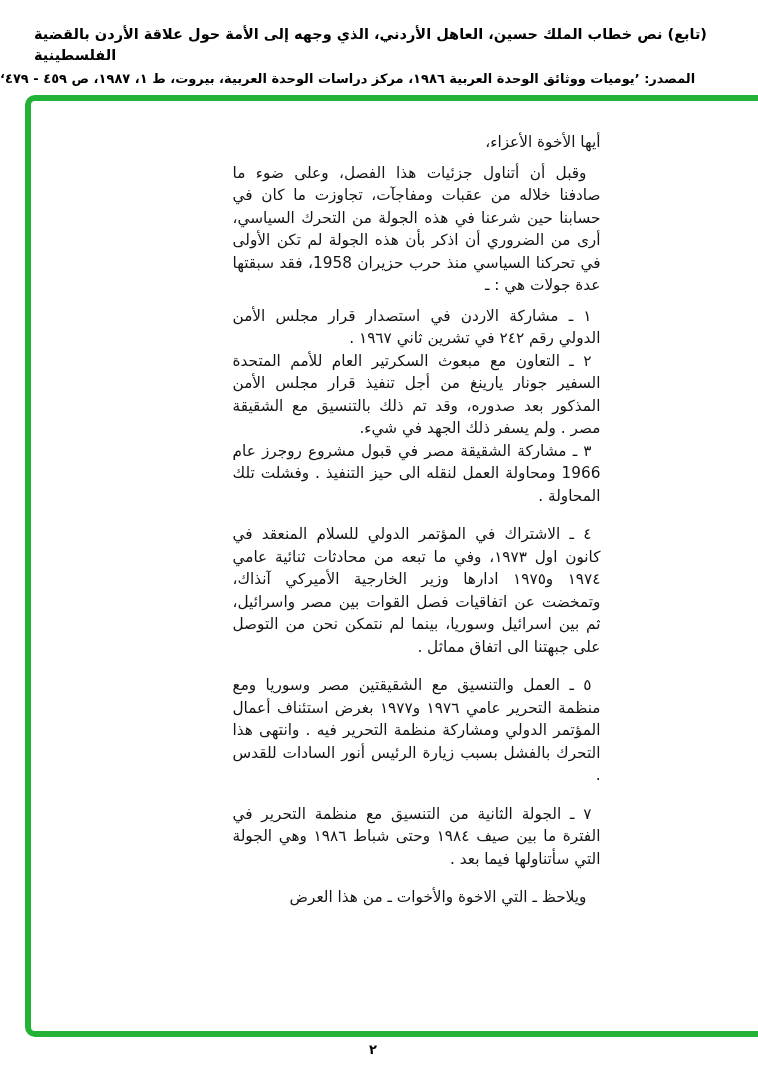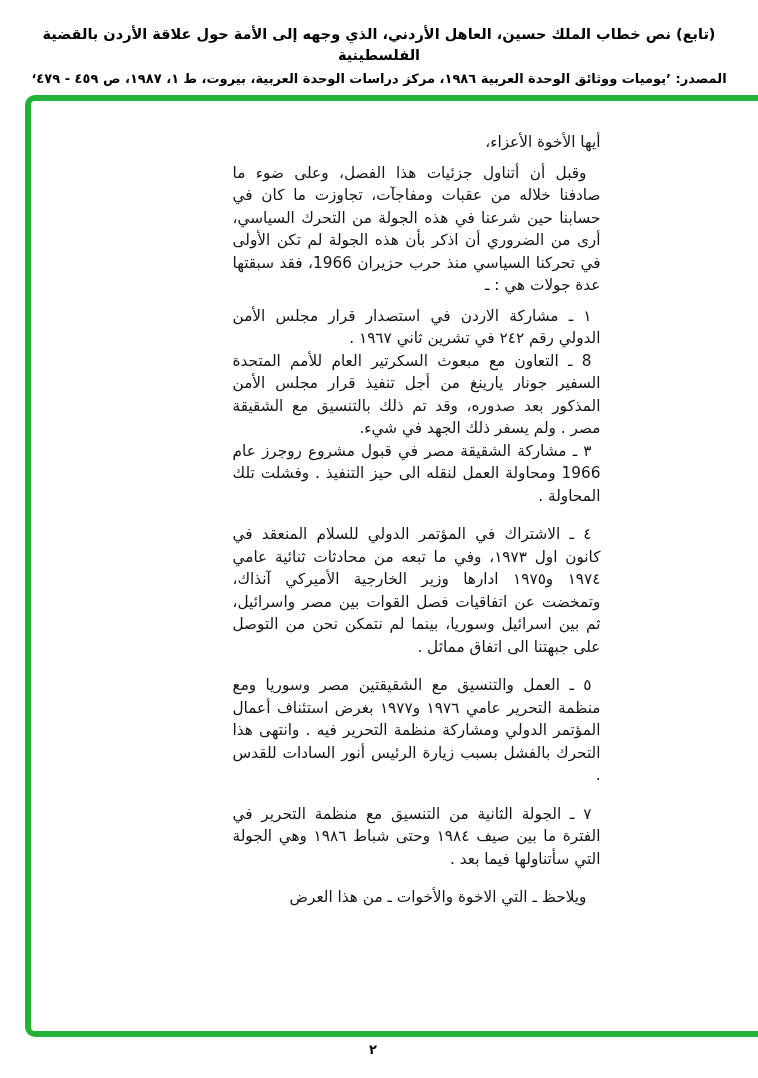--- a/index.html
+++ b/index.html
@@ -5,21 +5,21 @@
   html, body { margin:0; padding:0; }
   body {
     width:758px; height:1078px;
     background:#ffffff;
     font-family:"DejaVu Sans", sans-serif;
     overflow:hidden;
   }
   .page { position:relative; width:758px; height:1078px; background:#fff; }
 
   
-  .header { position:absolute; top:24px; left:0; right:0; text-align:center; direction:rtl; }
+  .header { position:absolute; top:24px; left:0; right:0; text-align:left; direction:rtl; }
   .header-title {
     font-weight:bold; font-size:14.5px; line-height:21px;
     width:690px; margin:0 auto; color:#000;
   }
   .header-source {
     font-weight:bold; font-size:13px; margin-top:5px; color:#000;
   }
 
   
   .frame {
@@ -61,23 +61,23 @@
 <div class="page">
 
   <div class="header">
     <div class="header-title">(تابع) نص خطاب الملك حسين، العاهل الأردني، الذي وجهه إلى الأمة حول علاقة الأردن بالقضية الفلسطينية</div>
     <div class="header-source">المصدر: ’يوميات ووثائق الوحدة العربية ١٩٨٦، مركز دراسات الوحدة العربية، بيروت، ط ١، ١٩٨٧، ص ٤٥٩ - ٤٧٩‘</div>
   </div>
 
   <div class="frame" style="border-color: rgb(34, 179, 54);">
     <div class="doc-body">
       <p class="salutation">أيها الأخوة الأعزاء،</p>
-      <p class="indent g8">وقبل أن أتناول جزئيات هذا الفصل، وعلى ضوء ما صادفنا خلاله من عقبات ومفاجآت، تجاوزت ما كان في حسابنا حين شرعنا في هذه الجولة من التحرك السياسي، أرى من الضروري أن اذكر بأن هذه الجولة لم تكن الأولى في تحركنا السياسي منذ حرب حزيران 1966، فقد سبقتها عدة جولات هي : ـ</p>
+      <p class="indent g8">وقبل أن أتناول جزئيات هذا الفصل، وعلى ضوء ما صادفنا خلاله من عقبات ومفاجآت، تجاوزت ما كان في حسابنا حين شرعنا في هذه الجولة من التحرك السياسي، أرى من الضروري أن اذكر بأن هذه الجولة لم تكن الأولى في تحركنا السياسي منذ حرب حزيران 1958، فقد سبقتها عدة جولات هي : ـ</p>
       <p class="item g8">١ ـ مشاركة الاردن في استصدار قرار مجلس الأمن الدولي رقم ٢٤٢ في تشرين ثاني ١٩٦٧ .</p>
-      <p class="item">8 ـ التعاون مع مبعوث السكرتير العام للأمم المتحدة السفير جونار يارينغ من أجل تنفيذ قرار مجلس الأمن المذكور بعد صدوره، وقد تم ذلك بالتنسيق مع الشقيقة مصر . ولم يسفر ذلك الجهد في شيء.</p>
+      <p class="item">٢ ـ التعاون مع مبعوث السكرتير العام للأمم المتحدة السفير جونار يارينغ من أجل تنفيذ قرار مجلس الأمن المذكور بعد صدوره، وقد تم ذلك بالتنسيق مع الشقيقة مصر . ولم يسفر ذلك الجهد في شيء.</p>
       <p class="item">٣ ـ مشاركة الشقيقة مصر في قبول مشروع روجرز عام 1966 ومحاولة العمل لنقله الى حيز التنفيذ . وفشلت تلك المحاولة .</p>
       <p class="item g16">٤ ـ الاشتراك في المؤتمر الدولي للسلام المنعقد في كانون اول ١٩٧٣، وفي ما تبعه من محادثات ثنائية عامي ١٩٧٤ و١٩٧٥ ادارها وزير الخارجية الأميركي آنذاك، وتمخضت عن اتفاقيات فصل القوات بين مصر واسرائيل، ثم بين اسرائيل وسوريا، بينما لم نتمكن نحن من التوصل على جبهتنا الى اتفاق مماثل .</p>
       <p class="item g16">٥ ـ العمل والتنسيق مع الشقيقتين مصر وسوريا ومع منظمة التحرير عامي ١٩٧٦ و١٩٧٧ بغرض استئناف أعمال المؤتمر الدولي ومشاركة منظمة التحرير فيه . وانتهى هذا التحرك بالفشل بسبب زيارة الرئيس أنور السادات للقدس .</p>
       <p class="item g16">٧ ـ الجولة الثانية من التنسيق مع منظمة التحرير في الفترة ما بين صيف ١٩٨٤ وحتى شباط ١٩٨٦ وهي الجولة التي سأتناولها فيما بعد .</p>
       <p class="indent g16">ويلاحظ ـ التي الاخوة والأخوات ـ من هذا العرض</p>
     </div>
   </div>
 
   <div class="page-num">٢</div>
 

